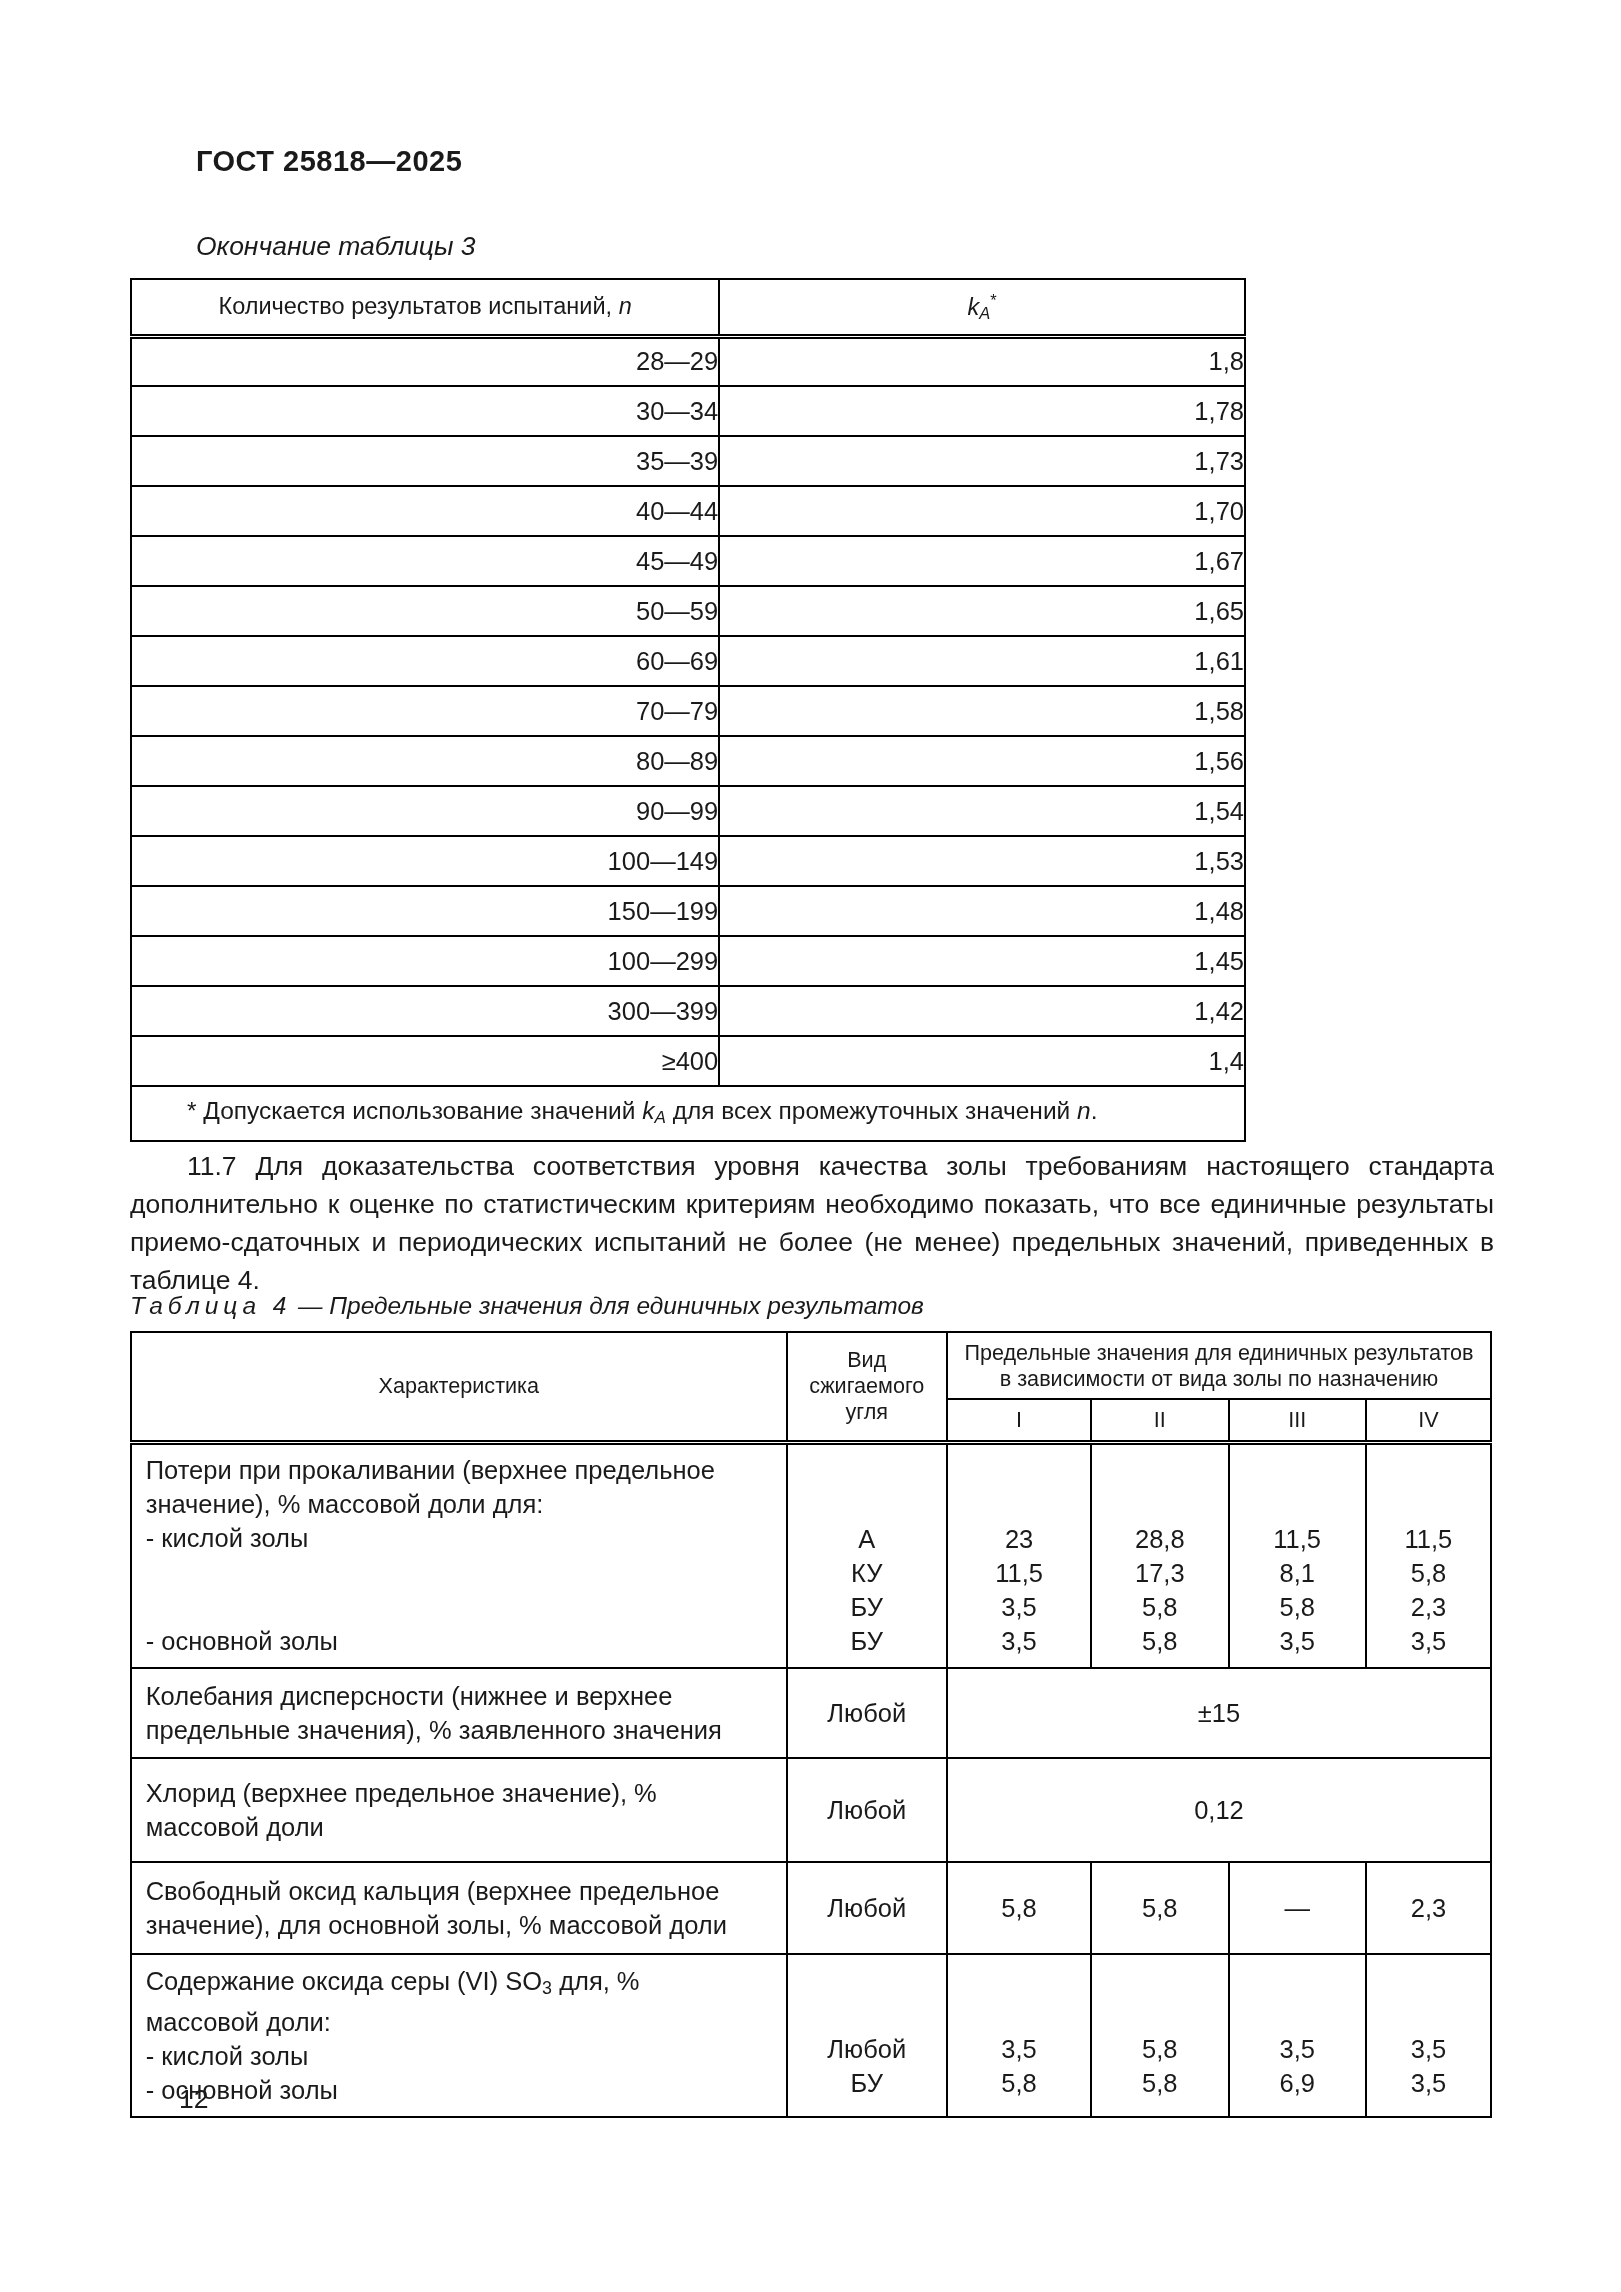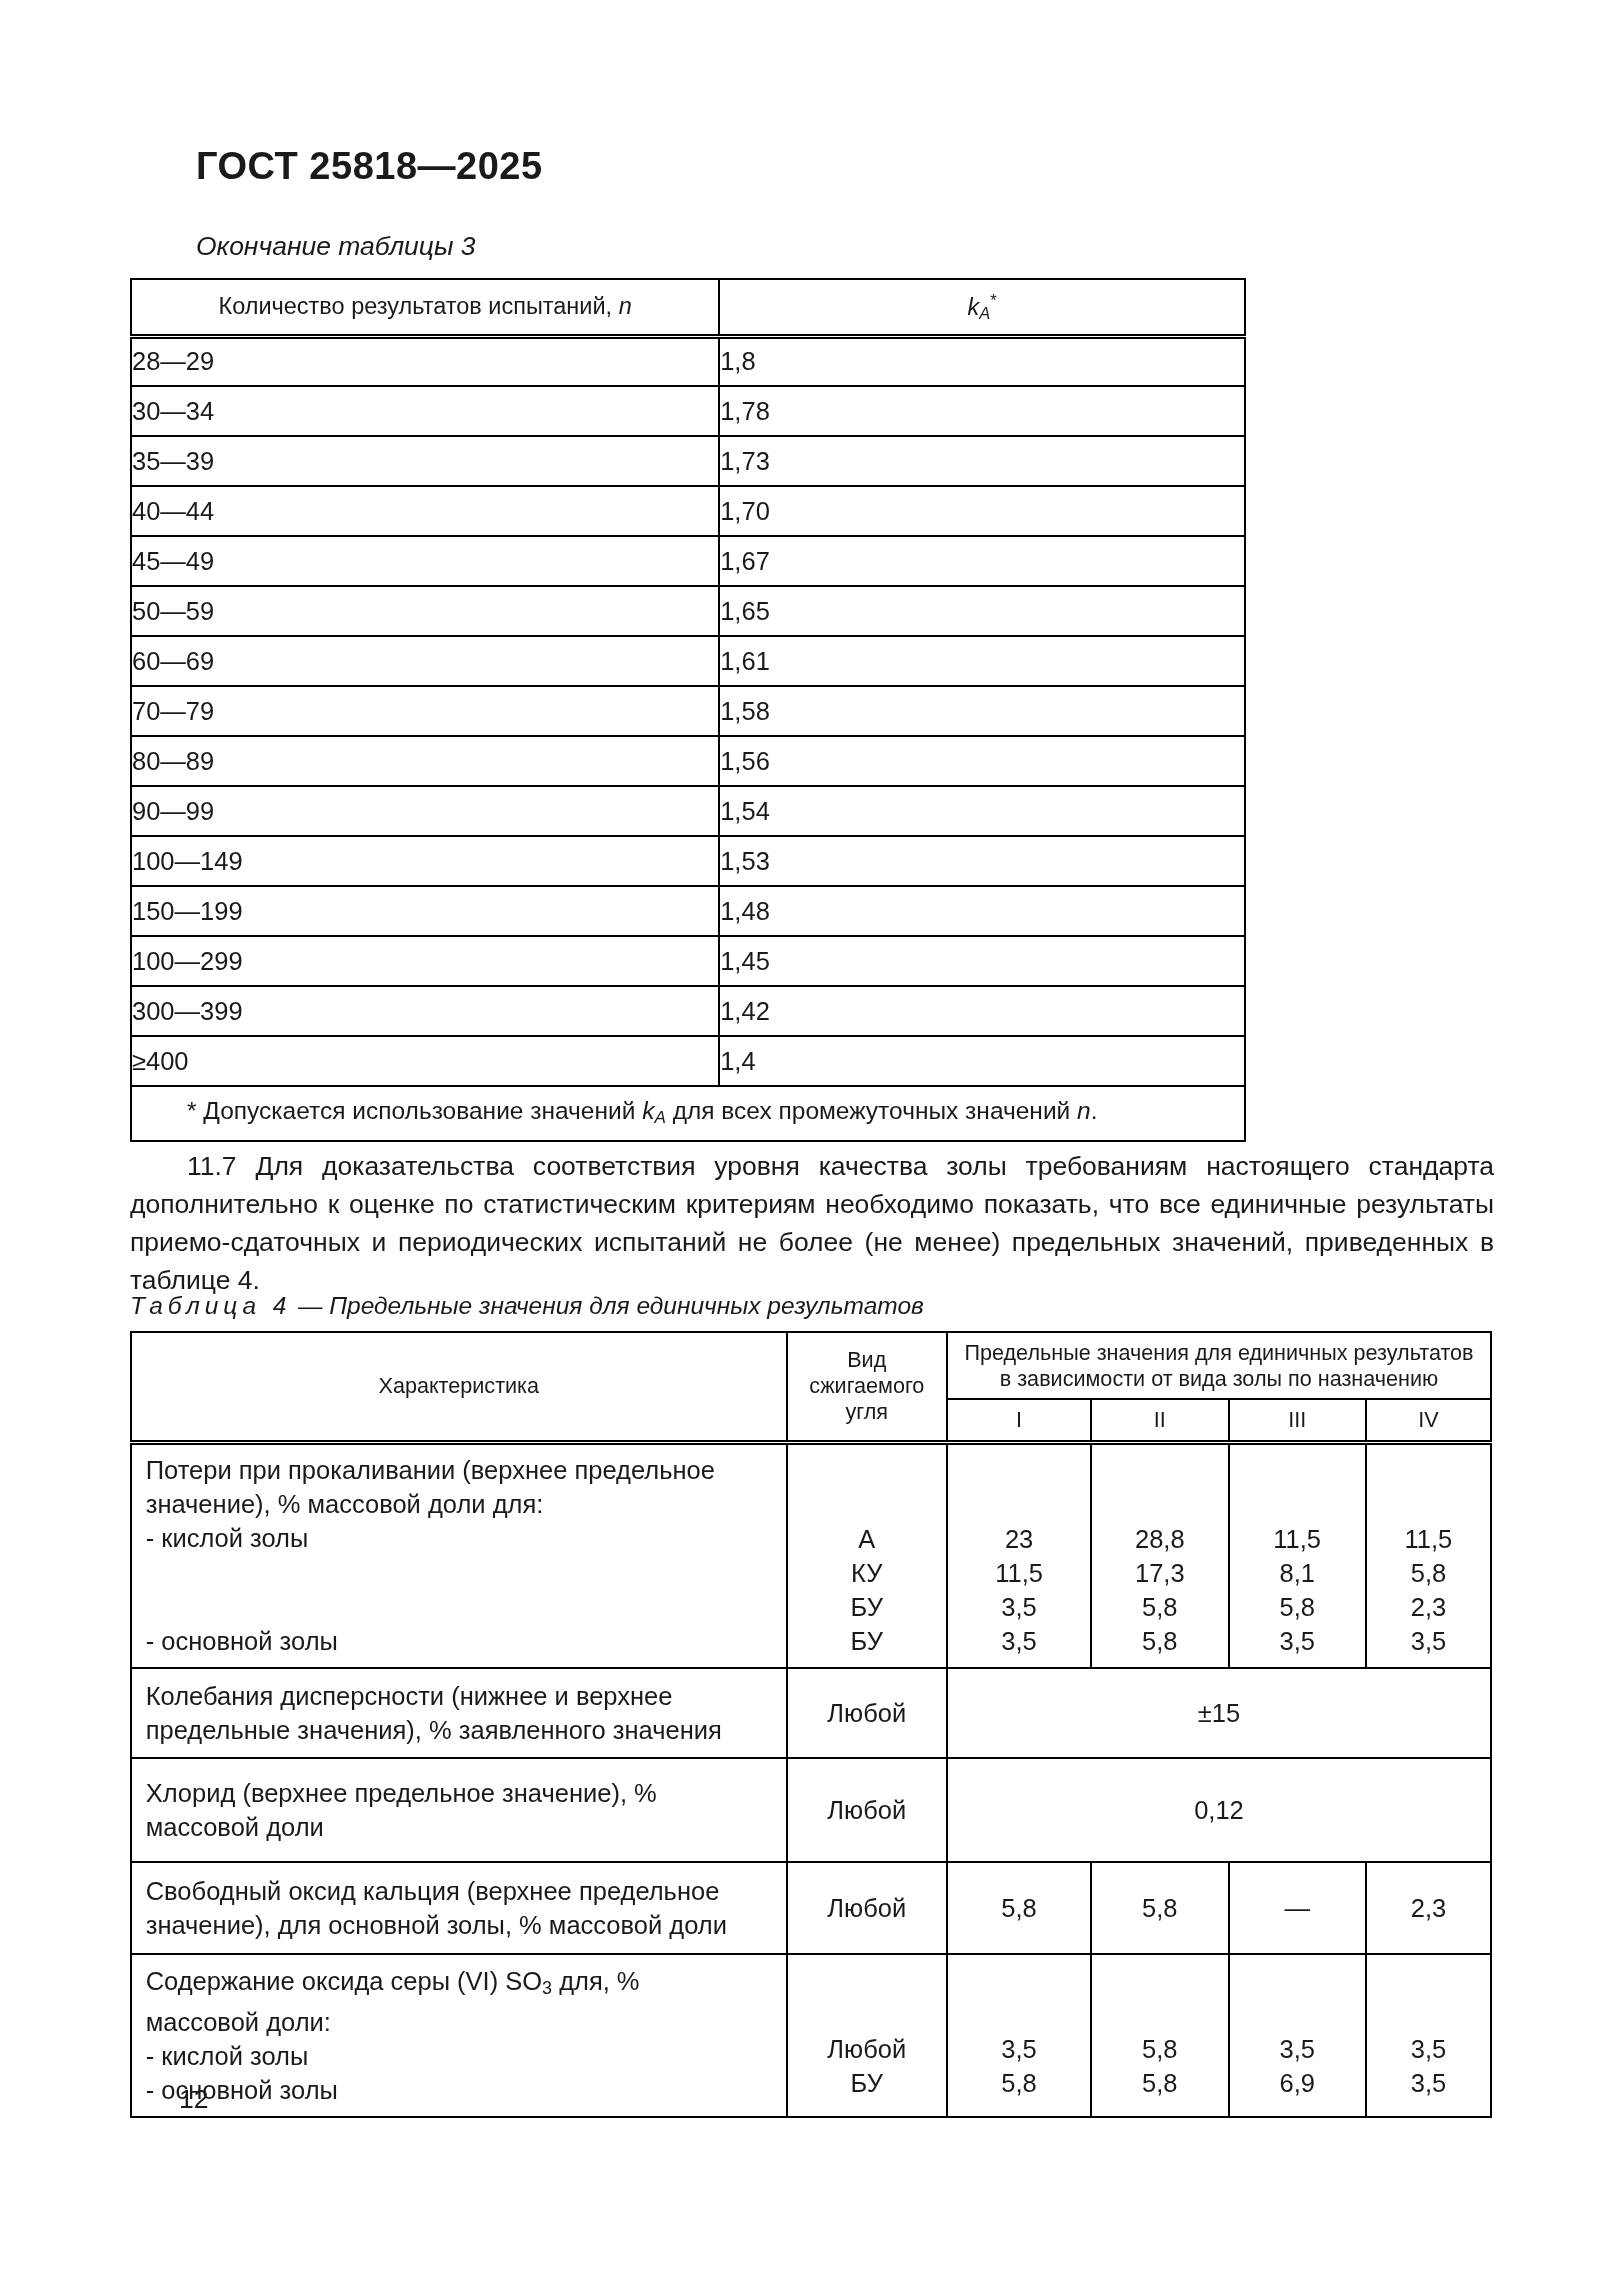--- a/index.html
+++ b/index.html
@@ -7,39 +7,39 @@
   .page {
     position: relative;
     width: 1621px;
     height: 2293px;
     background: #ffffff;
     font-family: "Liberation Sans", "DejaVu Sans", sans-serif;
     color: #1a1a1a;
   }
   .doc-header {
     position: absolute; left: 196px; top: 145px;
-    font-size: 38px; font-weight: bold; letter-spacing: 0.5px;
+    font-size: 29px; font-weight: bold; letter-spacing: 0.5px;
   }
   .t3-caption {
     position: absolute; left: 196px; top: 231px;
     font-size: 26.5px; font-style: italic;
   }
   table { border-collapse: collapse; table-layout: fixed; }
   .t3 {
     position: absolute; left: 130px; top: 278px; width: 1116px;
   }
   .t3 th, .t3 td { border: 2px solid #000; }
   .t3 { border: 2.9px solid #000; }
   .t3 th {
     font-size: 23.5px; font-weight: normal; text-align: center;
     height: 57px; vertical-align: middle;
     border-bottom: 5.9px double #000;
   }
   .t3 td {
-    font-size: 25.5px; text-align: left; vertical-align: middle;
+    font-size: 25.5px; text-align: right; vertical-align: middle;
     height: 50px; border-top-width: 2.9px; border-bottom-width: 2.9px;
   }
   .t3 td.fn {
     text-align: left; padding: 9.8px 13.7px 11.8px 55px;
     font-size: 24.5px; height: 55px;
   }
   sub { font-size: 70%; vertical-align: -3.9px; }
   sup { font-size: 70%; vertical-align: 8.8px; }
   .para {
     position: absolute; left: 130px; top: 1147px; width: 1364px;

